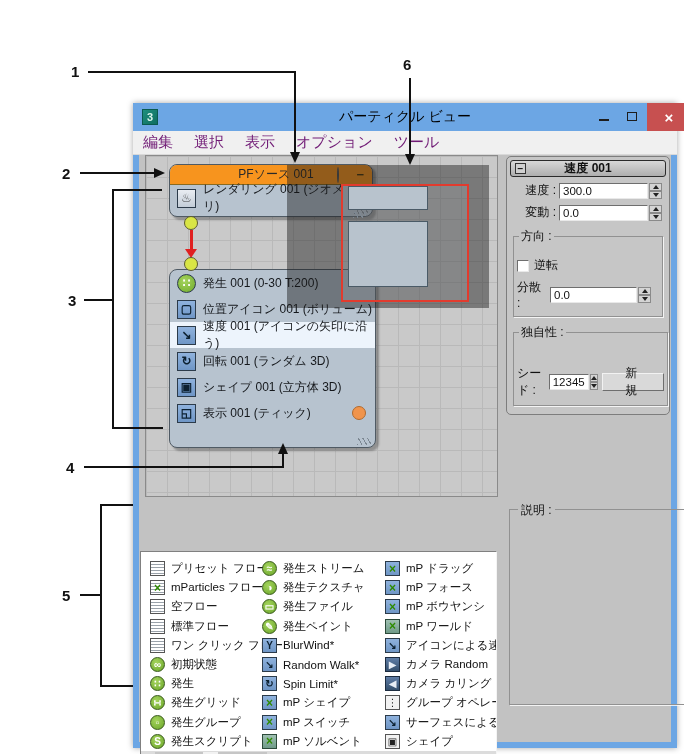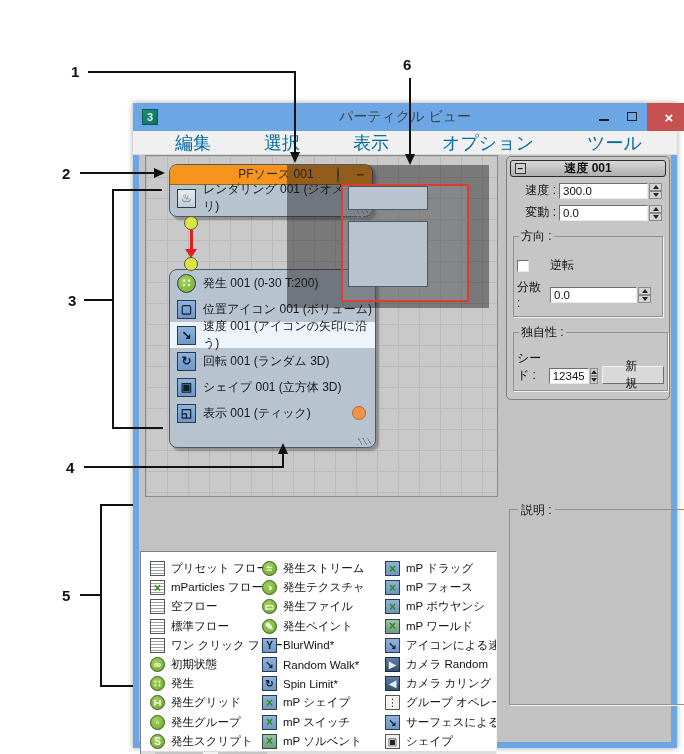--- a/index.html
+++ b/index.html
@@ -7,30 +7,30 @@
   #page { position:relative; width:684px; height:754px; }
 
   
   #callout-svg { position:absolute; left:0; top:0; z-index:60; pointer-events:none; }
   .callout-num { position:absolute; z-index:61; font-size:15px; font-weight:bold; color:#111; }
 
   
   #win { position:absolute; left:133px; top:103px; width:544px; height:645px; background:#6CA6E4; box-shadow:0 0 6px rgba(0,0,0,.35); }
   #titlebar { position:absolute; left:0; top:0; width:544px; height:28px; display:flex; align-items:center; }
   #app-icon { position:absolute; left:9px; top:6px; width:16px; height:16px; background:linear-gradient(135deg,#1e8f7e,#0f6e60); border:1px solid #0a5a4e; color:#d9f3ec; font-size:11px; font-weight:bold; display:flex; align-items:center; justify-content:center; }
-  #title-text { position:absolute; left:0; width:544px; text-align:center; font-size:14px; color:#404040; }
+  #title-text { position:absolute; left:0; width:544px; text-align:center; font-size:14px; color:#000000; }
   .capbtn { position:absolute; top:0; height:26px; display:flex; align-items:center; justify-content:center; color:#1d1d1d; font-size:13px; cursor:default; }
   #btn-min { left:458px; width:26px; }
   #btn-min .bar { width:10px; height:2px; background:#1d1d1d; margin-top:8px; }
   #btn-max { left:486px; width:26px; }
   #btn-max .box { width:10px; height:9px; border:1.5px solid #1d1d1d; }
   #btn-close { left:514px; width:44px; height:28px; background:#C75050; color:#fff; font-size:15px; font-weight:bold; }
 
   #menubar { position:absolute; left:0; top:28px; width:544px; height:24px; background:#F0F0F0; display:flex; align-items:center; padding-left:10px; gap:21px; border-bottom:1px solid #d9d9d9; }
-  .menu-item { font-size:18px; color:#0369a1;margin-left:32px; }
+  .menu-item { font-size:15px; color:#701a75; }
 
   #client { position:absolute; left:6px; top:52px; width:532px; height:587px; background:#C2C2C2; }
 
   
   #canvas { position:absolute; left:6px; top:0px; width:353px; height:342px; border:1px solid #8a8a8a;
     background-color:#C9C9C9;
     background-image:linear-gradient(to right,#B9B9B9 1px,transparent 1px),linear-gradient(to bottom,#B9B9B9 1px,transparent 1px);
     background-size:21px 21px; overflow:hidden; }
 
   .node { position:absolute; border:1px solid #4F5A64; border-radius:8px; background:#B7C3CF; box-shadow:3px 3px 2px rgba(40,40,40,.35); overflow:hidden; }
@@ -89,21 +89,21 @@
   .plabel { font-size:12px; color:#111; margin-right:3px; }
   .pfield { width:89px; height:16px; background:#fff; border:1px solid; border-color:#6e6e6e #e9e9e9 #e9e9e9 #6e6e6e; font-size:11.5px; color:#111; padding:1px 3px; }
   .spinner { width:13px; height:16px; margin-left:1px; display:flex; flex-direction:column; }
   .spin-btn { flex:1; background:#D4D4D4; border:1px solid #8a8a8a; display:flex; align-items:center; justify-content:center; }
   .tri-up { width:0; height:0; border-left:3px solid transparent; border-right:3px solid transparent; border-bottom:4px solid #222; }
   .tri-dn { width:0; height:0; border-left:3px solid transparent; border-right:3px solid transparent; border-top:4px solid #222; }
   fieldset.grp { border:1px solid #919191; box-shadow:1px 1px 0 rgba(255,255,255,.8); margin:7px 3px 0 3px; padding:4px 3px 6px 3px; }
   fieldset.grp legend { font-size:12px; color:#111; padding:0 2px; margin-left:2px; }
   #dir-select { width:148px; height:18px; background:#fff; border:1px solid #707070; display:flex; align-items:center; font-size:11.5px; color:#111; padding:0 4px; position:relative; }
   #dir-select .chev { position:absolute; right:5px; top:5px; width:6px; height:6px; border-right:1.6px solid #444; border-bottom:1.6px solid #444; transform:rotate(45deg); margin-top:-1px; }
-  .cbrow { display:flex; align-items:center; gap:21px; margin-top:8px; }
+  .cbrow { display:flex; align-items:center; gap:5px; margin-top:8px; }
   .cbox { width:12px; height:12px; background:#fff; border:1px solid; border-color:#6e6e6e #e9e9e9 #e9e9e9 #6e6e6e; }
   .cblabel { font-size:12px; color:#111; }
   .btn { height:18px; background:#D9D9D9; border:1px solid; border-color:#f2f2f2 #6e6e6e #6e6e6e #f2f2f2; font-size:12px; color:#111; padding:0 22px; margin-left:4px; display:flex; align-items:center; }
   #desc-group { position:absolute; left:3px; top:354px; width:176px; height:196px; border:1px solid #919191; box-shadow:1px 1px 0 rgba(255,255,255,.8); }
   #desc-group .leg { position:absolute; left:8px; top:-8px; background:#C2C2C2; font-size:12px; color:#111; padding:0 3px; }
 </style>
 </head>
 <body>
 
 <div id="page">
@@ -373,21 +373,21 @@
                   </span>
                   <span class="spin-btn">
                     <i class="tri-dn"></i>
                   </span>
                 </div>
             </div>
           </fieldset>
 
           <fieldset class="grp">
             <legend>独自性 :</legend>
-            <div class="prow" style="padding-right:0; justify-content:flex-start; margin-top:5px;align-items:flex-end;">
+            <div class="prow" style="padding-right:0; justify-content:flex-start; margin-top:20px;">
               <span class="plabel">シード :</span>
               <div class="pfield" style="width:56px;">12345</div>
               <div class="spinner">
                   <span class="spin-btn">
                     <i class="tri-up"></i>
                   </span>
                   <span class="spin-btn">
                     <i class="tri-dn"></i>
                   </span>
                 </div>

